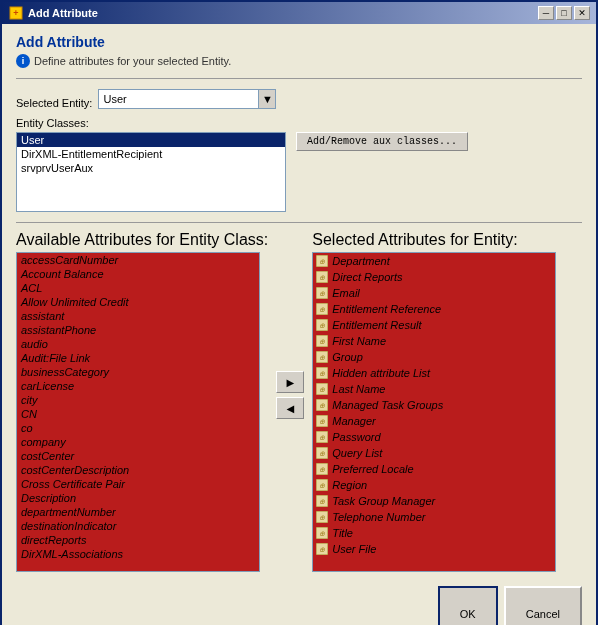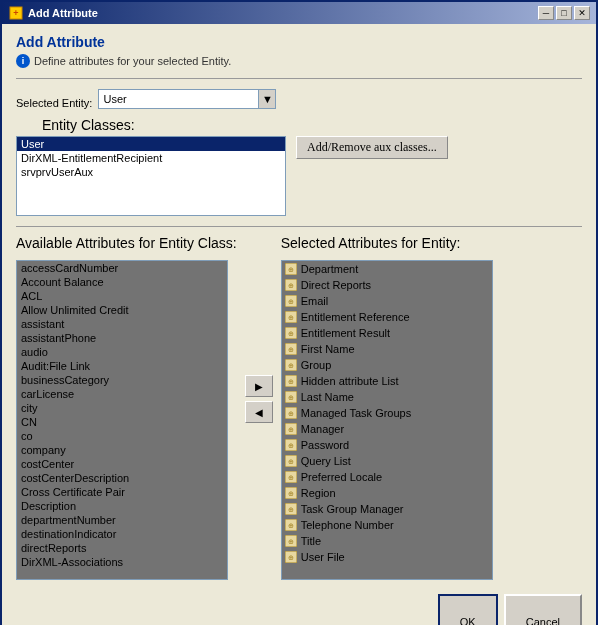--- a/index.html
+++ b/index.html
@@ -122,24 +122,23 @@
       width: 18px;
       height: 20px;
       background: #d4d0c8;
       border: 1px solid #7f9db9;
       display: flex;
       align-items: center;
       justify-content: center;
       cursor: pointer;
     }
     .section-label {
-      font-size: 14px;
+      font-size: 11px;
       color: #000;
       margin-bottom: 3px;
-      margin-left: 26px;
     }
     .entity-classes-box {
       background: #fff;
       border: 1px solid #7f9db9;
       width: 270px;
       height: 80px;
       overflow-y: auto;
       margin-bottom: 2px;
     }
     .entity-class-item {
@@ -156,52 +155,53 @@
       gap: 10px;
       align-items: flex-start;
       margin-bottom: 8px;
     }
     .aux-btn {
       background: #d4d0c8;
       border: 1px solid #888;
       border-top-color: #fff;
       border-left-color: #fff;
       padding: 3px 10px;
-      font-size: 12px;
-      cursor: pointer;
-      font-family: Liberation Serif, serif;
+      font-size: 10px;
+      cursor: pointer;
+      font-family: Liberation Mono, monospace;
       white-space: nowrap;
     }
     .divider2 {
       border: none;
       border-top: 1px solid #999;
       margin-bottom: 8px;
     }
     .lists-area {
       display: flex;
       gap: 8px;
       align-items: flex-start;
       margin-bottom: 10px;
     }
     .list-section {
       display: flex;
       flex-direction: column;
     }
     .list-label {
-      font-size: 14px;
-      margin-bottom: 9px;
+      font-size: 16px;
+      margin-bottom: 3px;
       color: #000;
     }
     .list-box {
-      background: #737373;
+      background: #b91c1c;
       border: 1px solid #7f9db9;
-      width: 212px;
+      width: 244px;
       height: 320px;
       overflow-y: scroll;
       font-size: 11px;
+      font-style: italic;
     }
     .list-item {
       padding: 1px 4px;
       cursor: pointer;
       white-space: nowrap;
     }
     .arrows-col {
       display: flex;
       flex-direction: column;
       gap: 4px;

